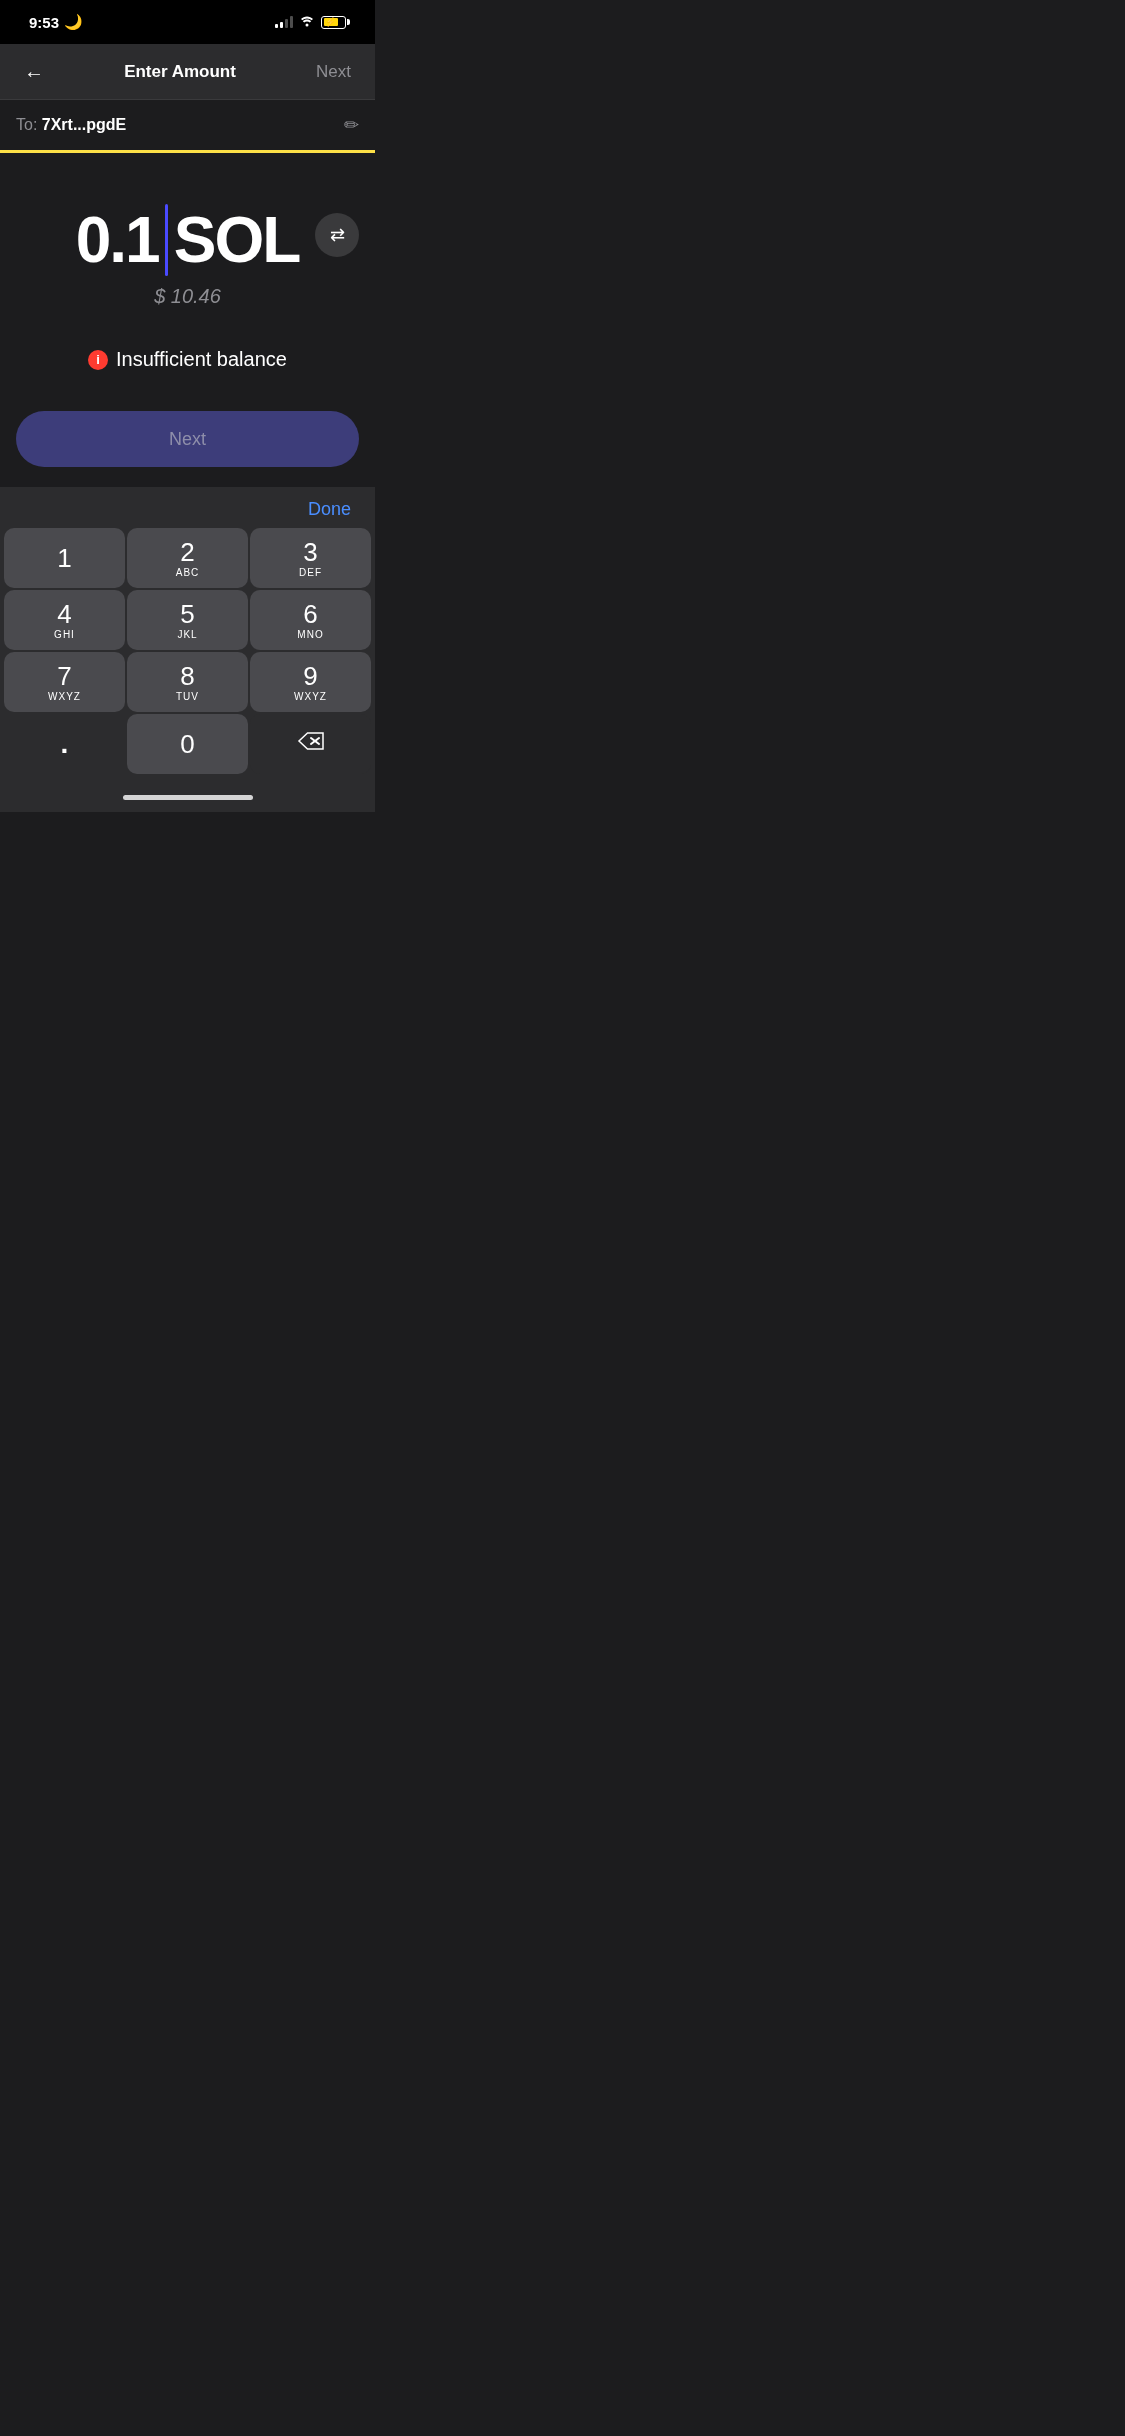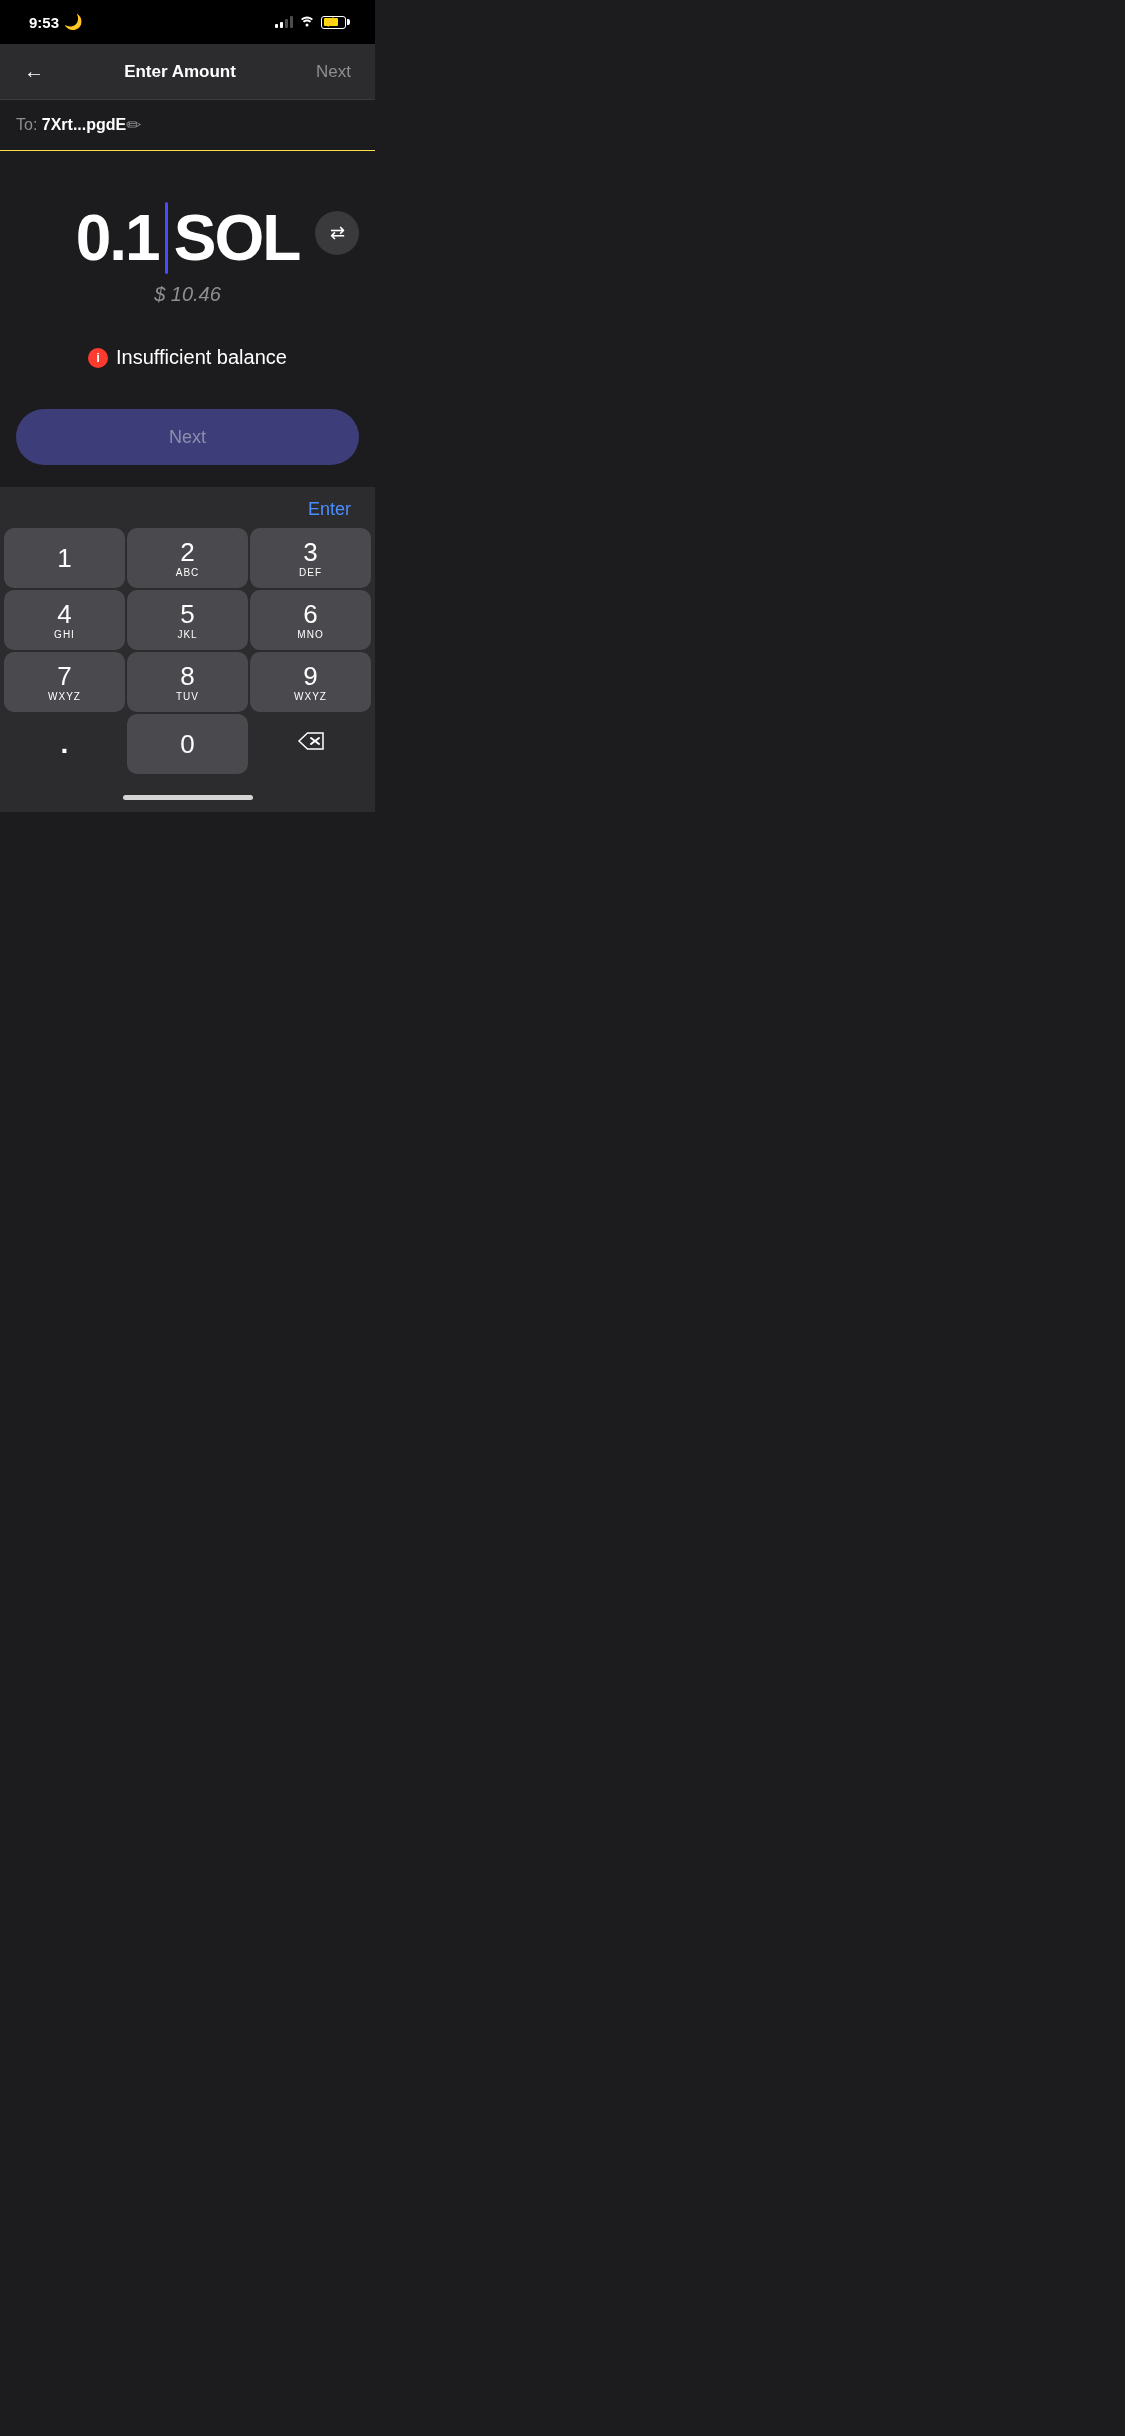--- a/index.html
+++ b/index.html
@@ -137,23 +137,23 @@
       font-size: 17px;
       color: #8e8e93;
       cursor: pointer;
       padding: 8px;
     }
 
     
     .recipient-row {
       display: flex;
       align-items: center;
-      justify-content: flex-start;
+      justify-content: space-between;
       padding: 14px 16px;
-      border-bottom: 1px solid #fde047;
+      border-bottom: 3px solid #fde047;
     }
 
     .recipient-label {
       font-size: 16px;
       color: #8e8e93;
     }
 
     .recipient-address {
       font-size: 16px;
       font-weight: 600;
@@ -441,21 +441,21 @@
   <div class="error-icon">i</div>
   <span class="error-text">Insufficient balance</span>
 </div>
 
 <div class="next-button">
   <span class="next-button-label">Next</span>
 </div>
 
 <div class="keyboard-area">
   <div class="done-row">
-    <span class="done-button">Enter</span>
+    <span class="done-button">Done</span>
   </div>
 
   <div class="keypad">
 
     <div class="key">
       <span class="key-number">1</span>
     </div>
     <div class="key">
       <span class="key-number">2</span>
       <span class="key-letters">ABC</span>

